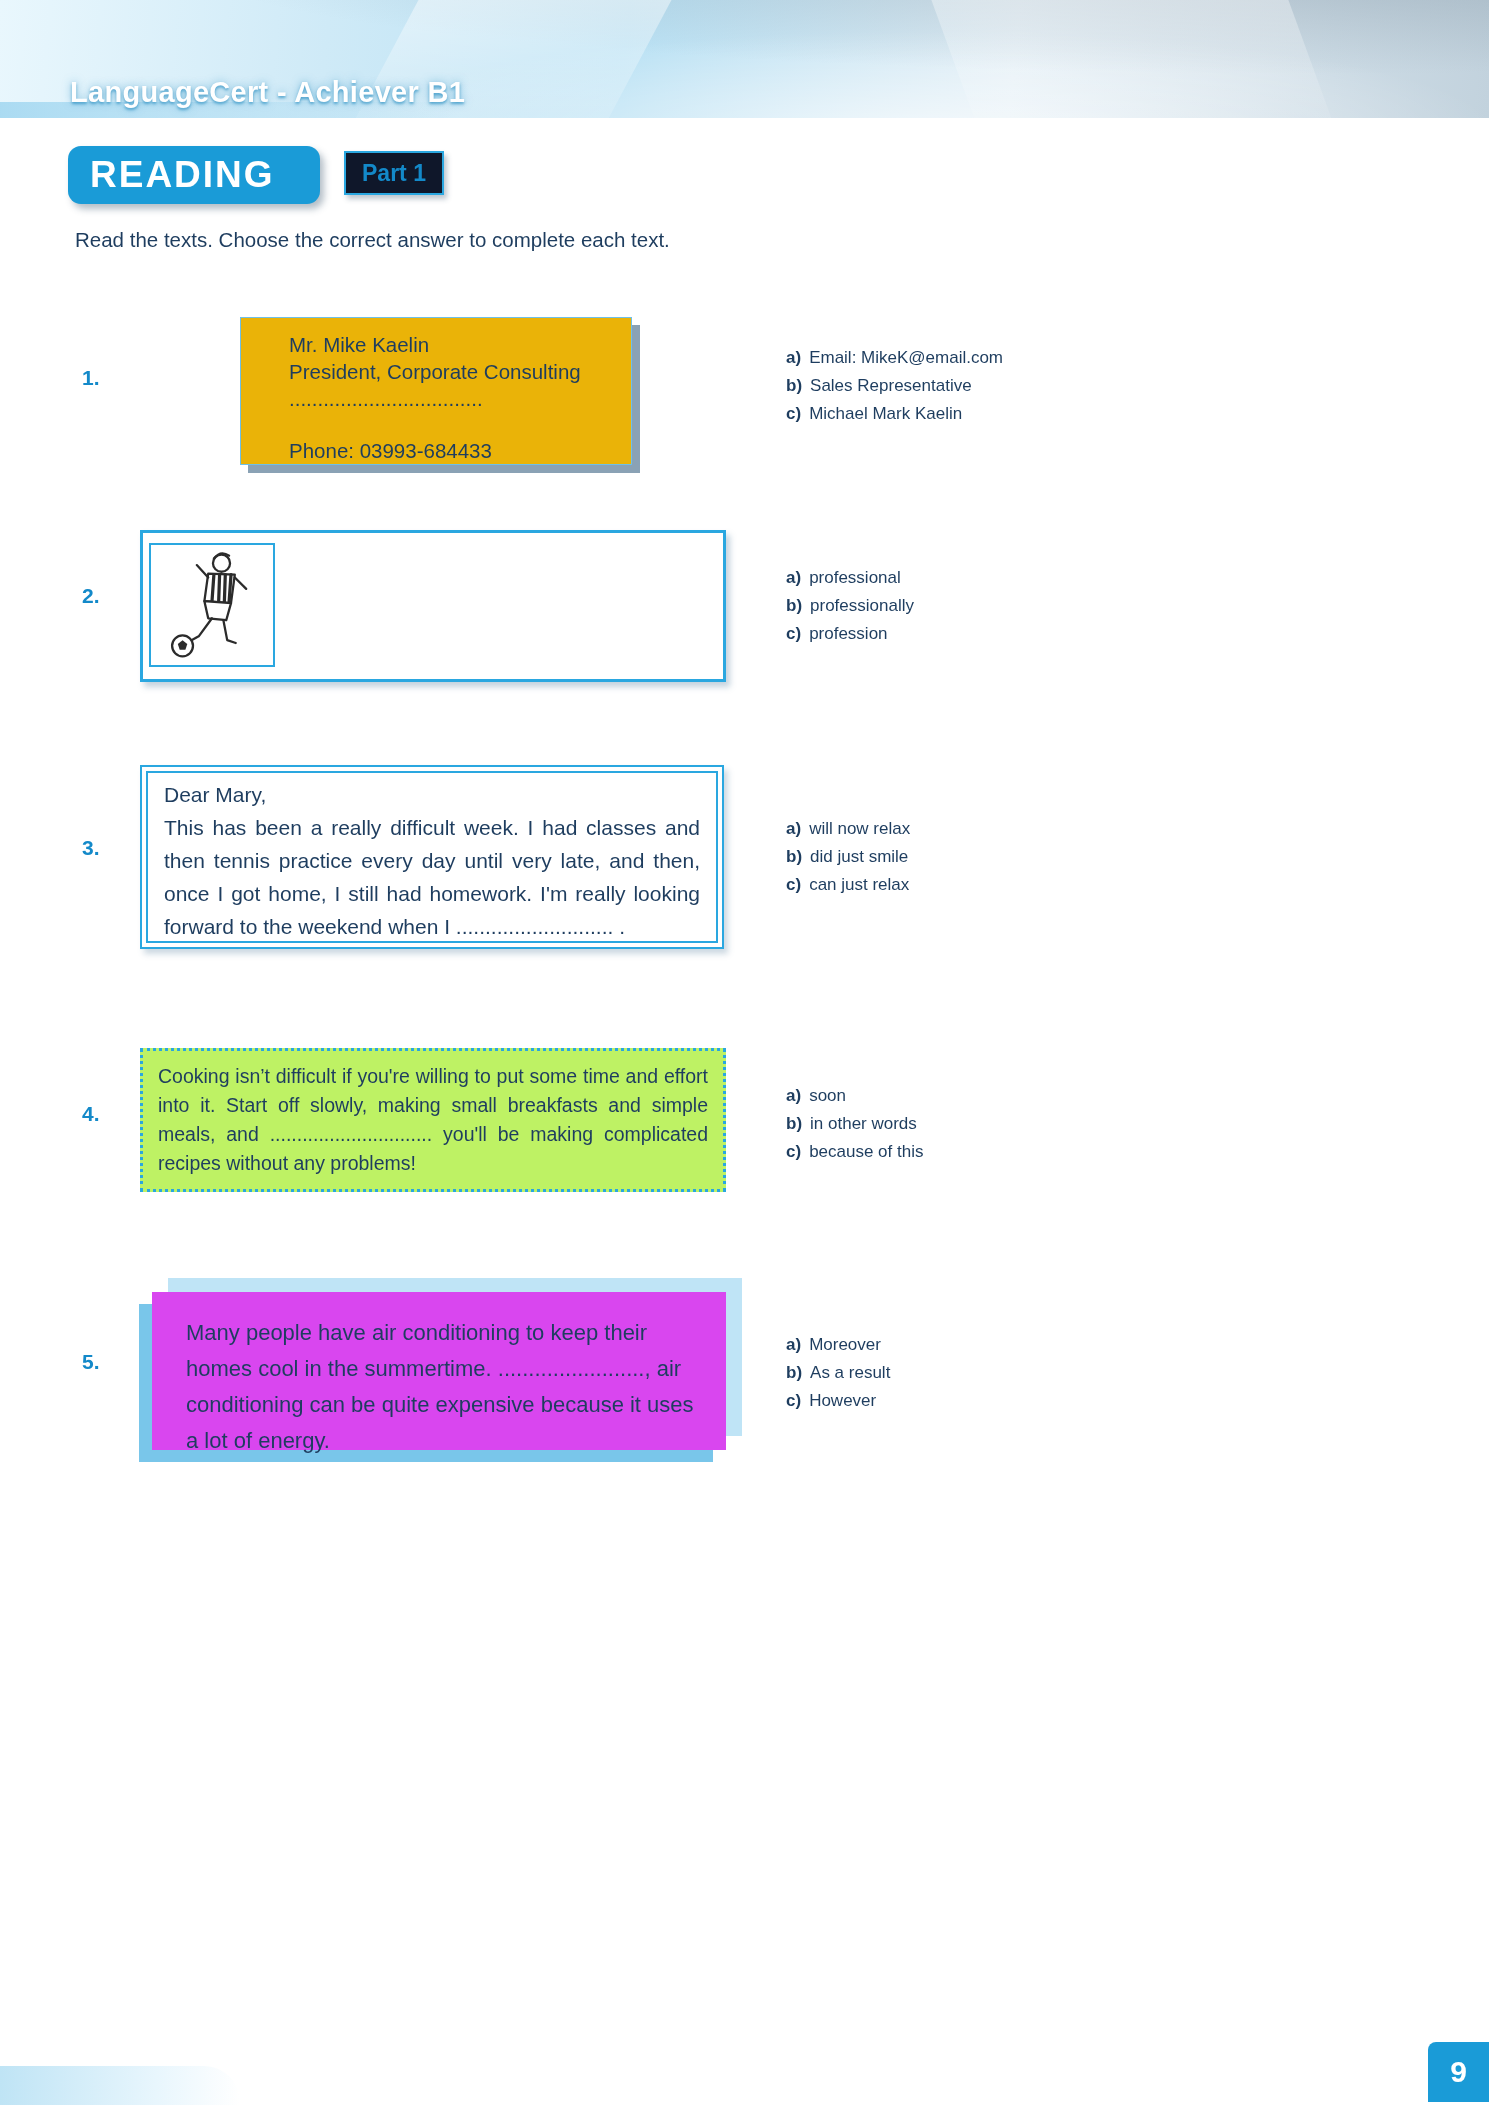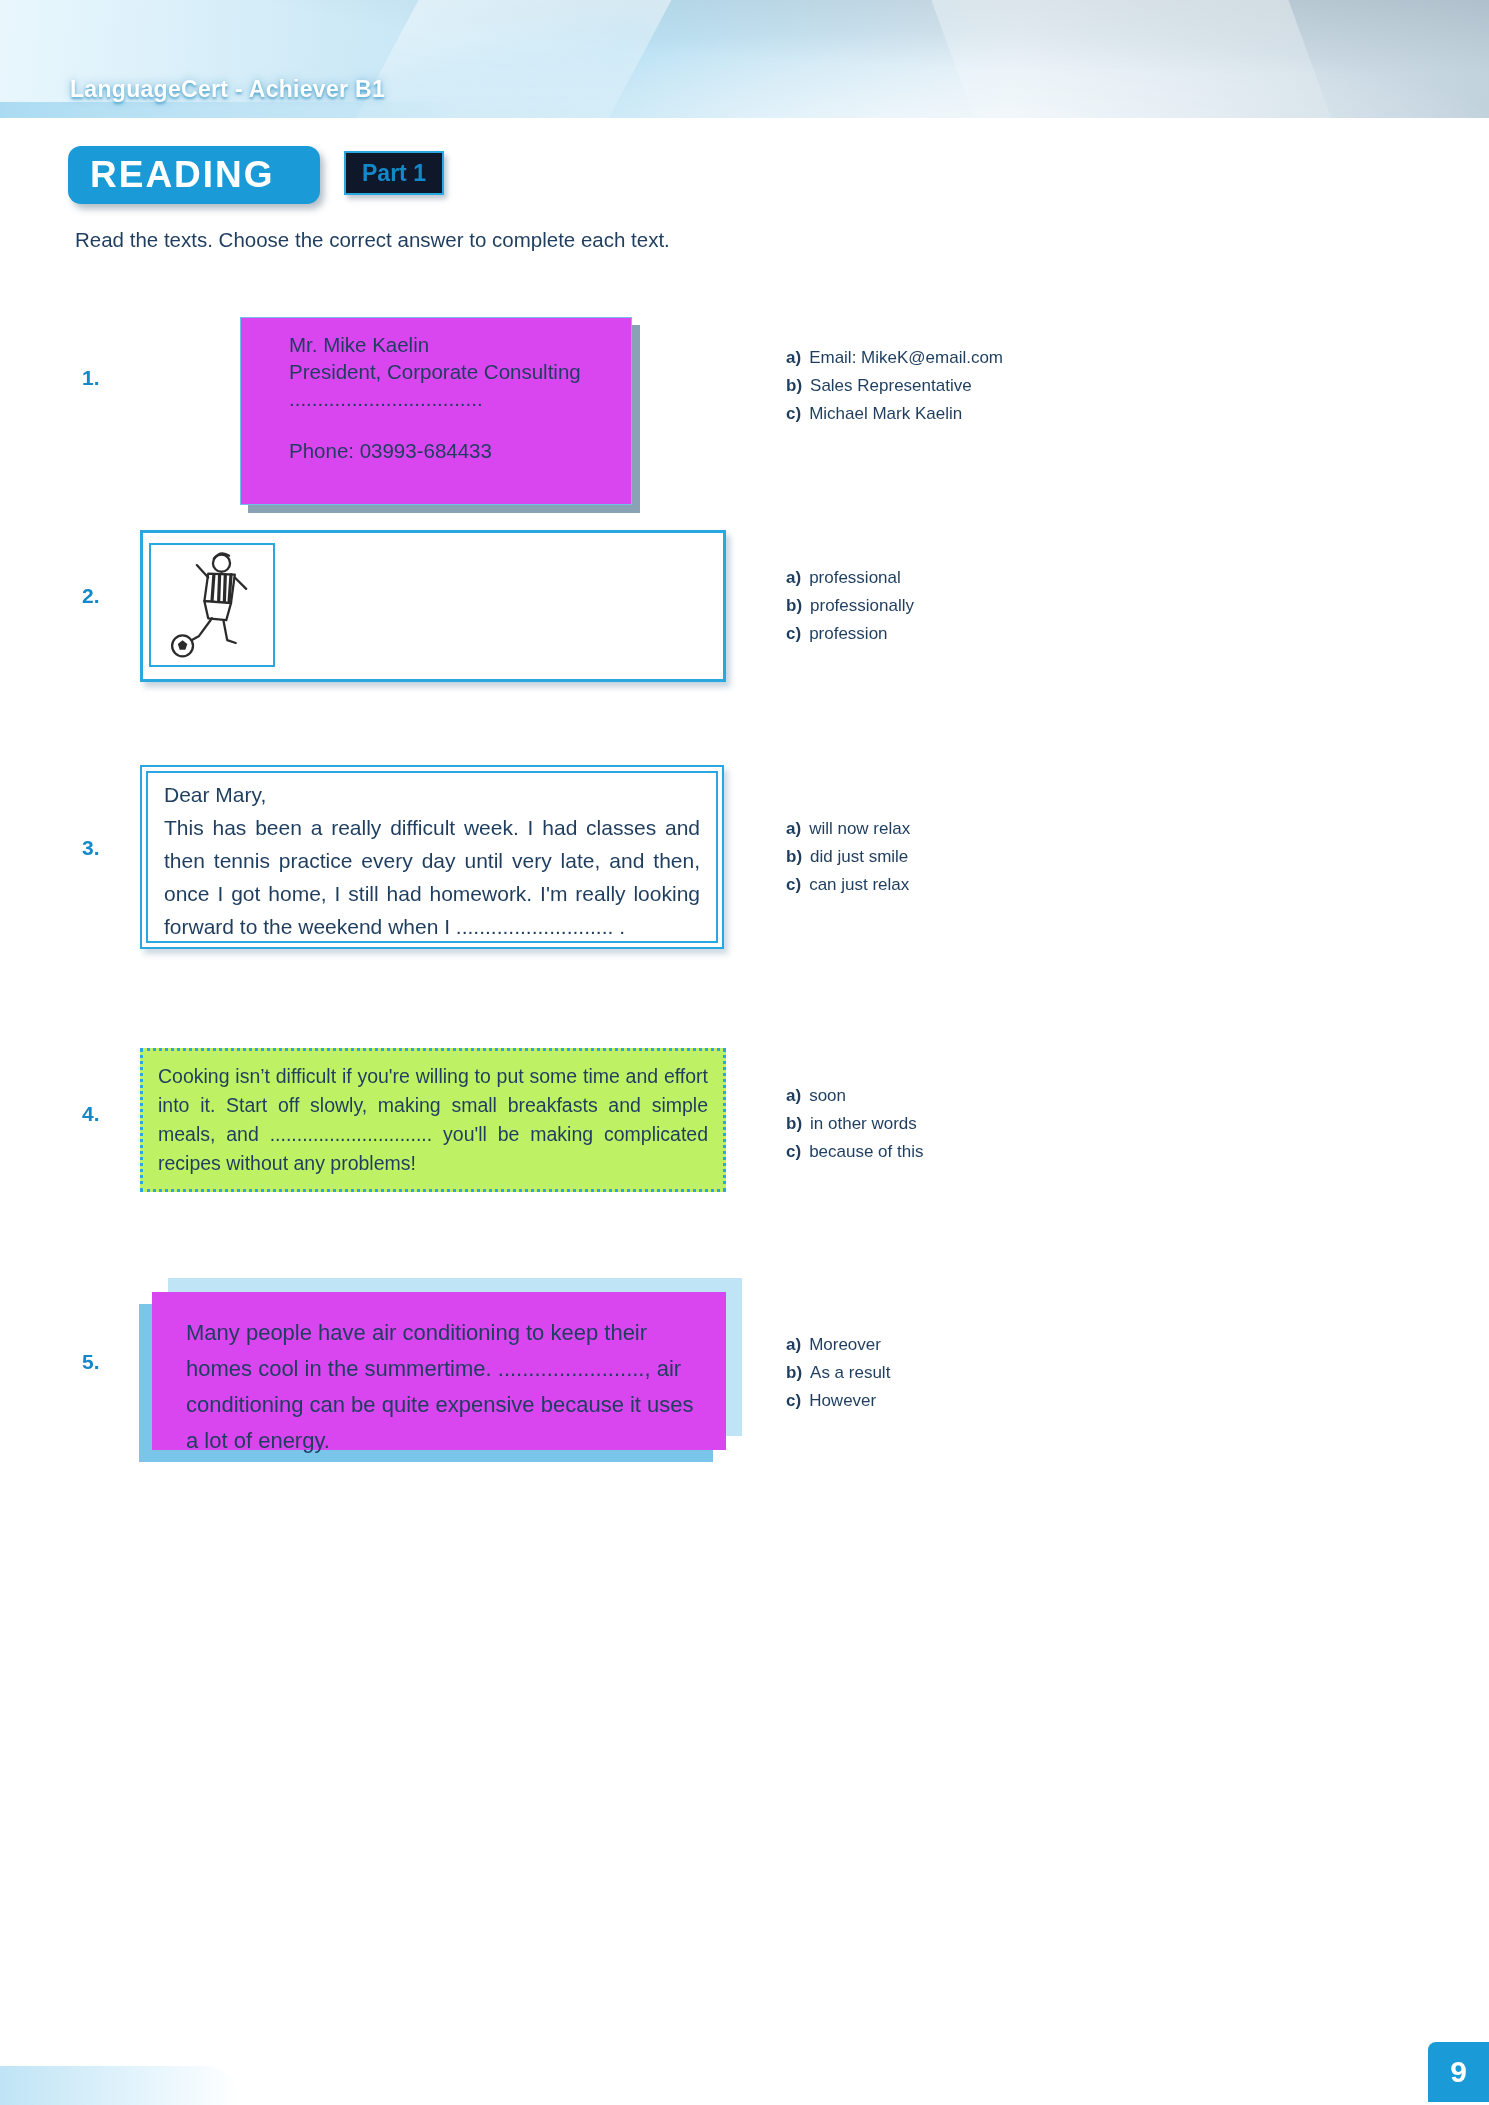--- a/index.html
+++ b/index.html
@@ -26,21 +26,21 @@
     background:linear-gradient(to bottom, rgba(255,255,255,.45), rgba(255,255,255,0));
     transform:skewX(20deg);
   }
   .banner-streak{
     position:absolute;left:0;top:102px;width:460px;height:16px;
     background:linear-gradient(90deg, rgba(160,214,240,.85), rgba(160,214,240,0));
     border-radius:0 0 22px 0;
   }
   .banner-title{
     position:absolute;left:70px;top:76px;
-    font-size:23px;font-weight:bold;color:#ffffff;letter-spacing:.3px;
+    font-size:29px;font-weight:bold;color:#ffffff;letter-spacing:.3px;
     text-shadow:0 2px 3px rgba(55,150,198,.8), 0 0 9px rgba(55,150,198,.55);
   }
   
   .reading-badge{
     position:absolute;left:68px;top:146px;width:252px;height:58px;
     background:#1a9bd7;color:#fff;font-size:37px;font-weight:bold;letter-spacing:2px;
     display:flex;align-items:center;padding-left:22px;box-sizing:border-box;
     box-shadow:4px 5px 7px rgba(40,70,95,.35);
     border-radius:13px;
   }
@@ -49,22 +49,22 @@
     background:#0f172a;border:2px solid #2aa7e0;color:#1389c9;
     font-size:23px;font-weight:bold;display:flex;align-items:center;justify-content:center;
     box-sizing:border-box;box-shadow:3px 4px 5px rgba(40,70,95,.3);
   }
   .instructions{position:absolute;left:75px;top:228px;font-size:20.5px;margin:0;}
   
   .qnum{position:absolute;left:82px;font-size:21px;font-weight:bold;color:#1389c9;}
   .n1{top:366px}.n2{top:584px}.n3{top:836px}.n4{top:1102px}.n5{top:1350px}
   
   .q1{
-    position:absolute;left:240px;top:317px;width:392px;height:188px;
-    background:#d946ef;border:1px solid #6ec0e8;box-shadow:8px 8px 0 #8aa2b5;
+    position:absolute;left:240px;top:317px;width:392px;height:148px;
+    background:#eab308;border:1px solid #6ec0e8;box-shadow:8px 8px 0 #8aa2b5;
     box-sizing:border-box;padding:13px 4px 0 48px;font-size:20.5px;line-height:27px;
   }
   .q1 .phone-line{margin-top:25px;}
   .q2{
     position:absolute;left:140px;top:530px;width:586px;height:152px;
     background:#fff;border:3px solid #2aa7e0;box-sizing:border-box;
     box-shadow:4px 5px 6px rgba(90,130,160,.35);display:flex;
   }
   .q2-text{width:428px;padding:14px 6px 0 20px;font-size:21px;line-height:29px;
     text-align:justify;box-sizing:border-box;}

